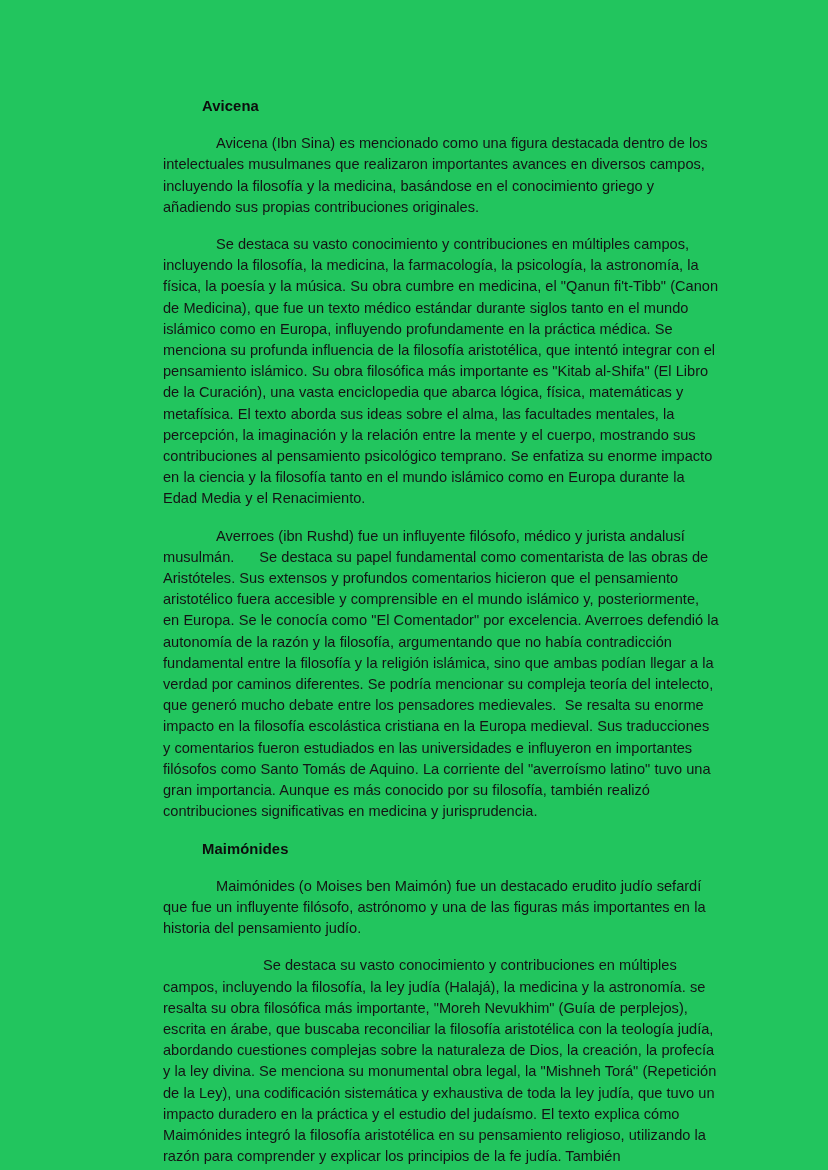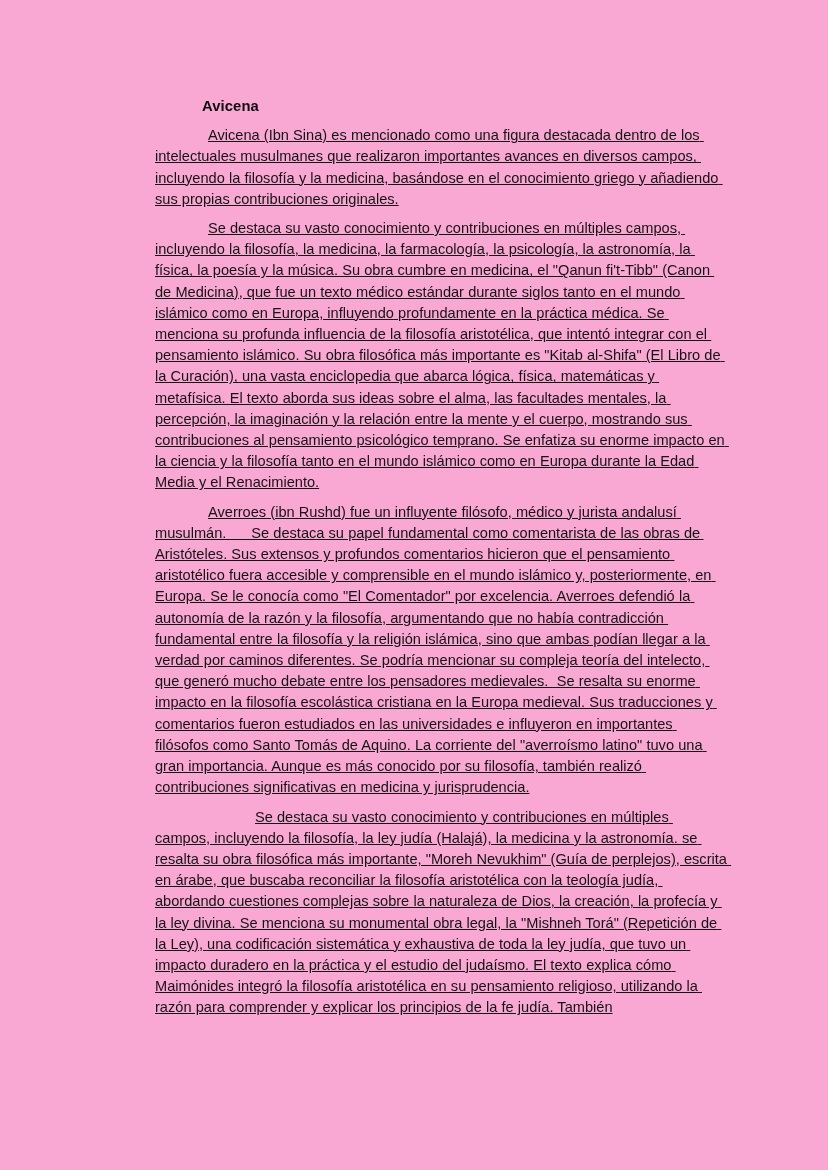--- a/index.html
+++ b/index.html
@@ -4,21 +4,21 @@
 <style>
   html, body {
     margin: 0;
     padding: 0;
     background: #ffffff;
   }
   .page {
     position: relative;
     width: 828px;
     height: 1170px;
-    background: #f9a8d4;
+    background: #22c55e;
     overflow: hidden;
     box-sizing: border-box;
   }
   .doc-body {
     position: absolute;
     left: 147px;
     top: 96px;
     width: 588px;
     font-family: "Liberation Sans", sans-serif;
     font-size: 14.6px;
@@ -31,35 +31,36 @@
     font-weight: bold;
     font-size: 14.8px;
     line-height: 21.2px;
     margin: 0;
     padding: 0;
     text-indent: 55px;
     color: #0d0d0d;
     letter-spacing: 0.1px;
   }
   .para {
-    margin: 8px;
+    margin: 16px;
     padding: 0;
     text-indent: 53px;
     white-space: pre-wrap;
     word-spacing: 0.1px;
-    text-decoration: underline;
   }
   .para.deep-indent {
     text-indent: 100px;
   }
 </style>
 </head>
 <body>
 
 <div class="page">
   <div class="doc-body">
       <div class="section-heading">Avicena</div>
       <div class="para">Avicena (Ibn Sina) es mencionado como una figura destacada dentro de los intelectuales musulmanes que realizaron importantes avances en diversos campos, incluyendo la filosofía y la medicina, basándose en el conocimiento griego y añadiendo sus propias contribuciones originales.</div>
       <div class="para">Se destaca su vasto conocimiento y contribuciones en múltiples campos, incluyendo la filosofía, la medicina, la farmacología, la psicología, la astronomía, la física, la poesía y la música. Su obra cumbre en medicina, el "Qanun fi't-Tibb" (Canon de Medicina), que fue un texto médico estándar durante siglos tanto en el mundo islámico como en Europa, influyendo profundamente en la práctica médica. Se menciona su profunda influencia de la filosofía aristotélica, que intentó integrar con el pensamiento islámico. Su obra filosófica más importante es "Kitab al-Shifa" (El Libro de la Curación), una vasta enciclopedia que abarca lógica, física, matemáticas y metafísica. El texto aborda sus ideas sobre el alma, las facultades mentales, la percepción, la imaginación y la relación entre la mente y el cuerpo, mostrando sus contribuciones al pensamiento psicológico temprano. Se enfatiza su enorme impacto en la ciencia y la filosofía tanto en el mundo islámico como en Europa durante la Edad Media y el Renacimiento.</div>
       <div class="para">Averroes (ibn Rushd) fue un influyente filósofo, médico y jurista andalusí musulmán.      Se destaca su papel fundamental como comentarista de las obras de Aristóteles. Sus extensos y profundos comentarios hicieron que el pensamiento aristotélico fuera accesible y comprensible en el mundo islámico y, posteriormente, en Europa. Se le conocía como "El Comentador" por excelencia. Averroes defendió la autonomía de la razón y la filosofía, argumentando que no había contradicción fundamental entre la filosofía y la religión islámica, sino que ambas podían llegar a la verdad por caminos diferentes. Se podría mencionar su compleja teoría del intelecto, que generó mucho debate entre los pensadores medievales.  Se resalta su enorme impacto en la filosofía escolástica cristiana en la Europa medieval. Sus traducciones y comentarios fueron estudiados en las universidades e influyeron en importantes filósofos como Santo Tomás de Aquino. La corriente del "averroísmo latino" tuvo una gran importancia. Aunque es más conocido por su filosofía, también realizó contribuciones significativas en medicina y jurisprudencia.</div>
+      <div class="section-heading">Maimónides</div>
+      <div class="para">Maimónides (o Moises ben Maimón) fue un destacado erudito judío sefardí que fue un influyente filósofo, astrónomo y una de las figuras más importantes en la historia del pensamiento judío.</div>
       <div class="para deep-indent">Se destaca su vasto conocimiento y contribuciones en múltiples campos, incluyendo la filosofía, la ley judía (Halajá), la medicina y la astronomía. se resalta su obra filosófica más importante, "Moreh Nevukhim" (Guía de perplejos), escrita en árabe, que buscaba reconciliar la filosofía aristotélica con la teología judía, abordando cuestiones complejas sobre la naturaleza de Dios, la creación, la profecía y la ley divina. Se menciona su monumental obra legal, la "Mishneh Torá" (Repetición de la Ley), una codificación sistemática y exhaustiva de toda la ley judía, que tuvo un impacto duradero en la práctica y el estudio del judaísmo. El texto explica cómo Maimónides integró la filosofía aristotélica en su pensamiento religioso, utilizando la razón para comprender y explicar los principios de la fe judía. También</div>
     </div>
 </div>
 
 </body></html>

